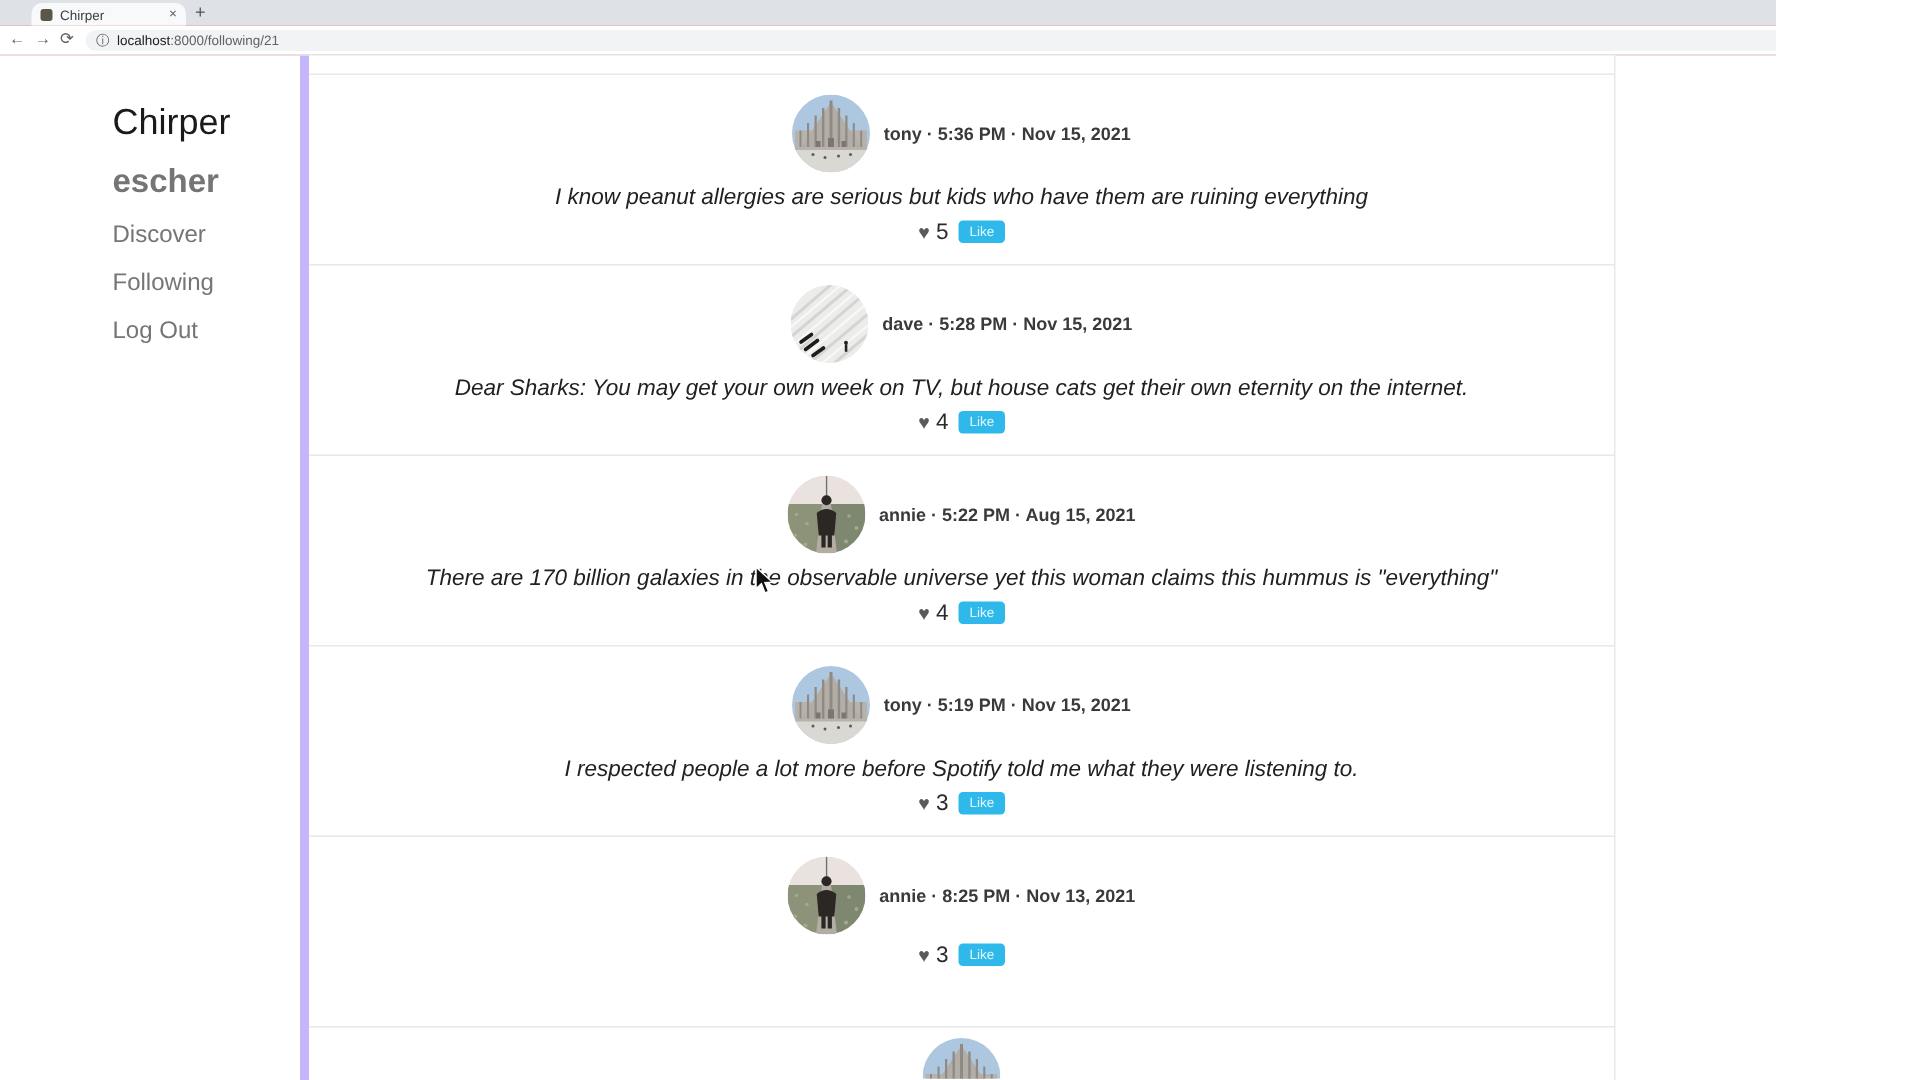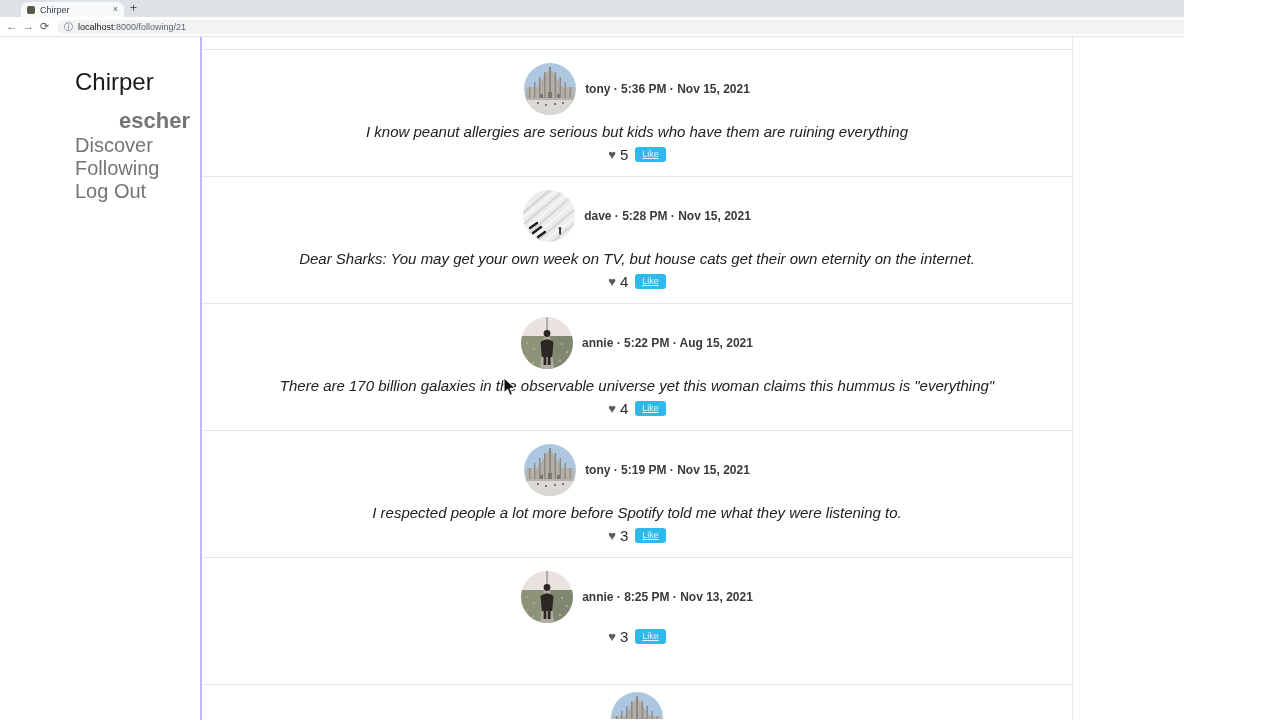--- a/index.html
+++ b/index.html
@@ -26,39 +26,39 @@
   .info-ic{font-size:9px;color:#5f6368;margin-right:5px;}
   .url-host{font-size:9px;color:#202124;}
   .url-rest{font-size:9px;color:#5f6368;}
   .right-ic{position:absolute;top:3px;font-size:10px;color:#5f6368;}
 
   
   .page{position:absolute;top:37px;left:0;width:1280px;height:683px;background:#fff;}
 
   .sidebar{position:absolute;left:75px;top:31px;}
   .brand{font-size:24px;color:#1a1a1a;}
-  .user{font-size:22px;font-weight:bold;color:#757575;margin-top:12px;margin-left:44px;}
-  .nav-item{font-size:20px;color:#757575;margin-top:0;}
+  .user{font-size:22px;font-weight:bold;color:#757575;margin-top:12px;}
+  .nav-item{font-size:16px;color:#757575;margin-top:14px;}
 
   .feed{position:absolute;left:200px;top:0;width:870px;height:683px;
-    border-left:2px solid #c4b5fd;border-right:1px solid #e8e8e8;background:#fff;}
+    border-left:6px solid #c4b5fd;border-right:1px solid #e8e8e8;background:#fff;}
   .prev-edge{height:12px;border-bottom:1px solid #e8e8e8;}
   .post{height:126px;border-bottom:1px solid #e8e8e8;text-align:center;overflow:hidden;}
   .post.partial{height:34px;border-bottom:none;}
   .post-header{display:flex;justify-content:center;align-items:center;gap:9px;padding-top:13px;height:52px;}
   .post.partial .post-header{padding-top:7px;}
   .avatar{width:52px;height:52px;border-radius:50%;overflow:hidden;flex:0 0 auto;display:block;}
   .avatar svg{display:block;}
   .post-meta{font-size:12px;font-weight:bold;color:#3a3a3a;white-space:nowrap;}
   .post-text{margin-top:8px;font-size:15px;color:#212121;line-height:18px;font-style:italic;}
   .like-row{margin-top:5px;display:flex;justify-content:center;align-items:center;height:17px;}
   .heart-icon{font-size:13px;color:#5a5a5a;margin-right:4px;}
   .like-count{font-size:15px;color:#2b2b2b;}
   .like-button{margin-left:7px;background:#2eb9ea;color:#e3f7ff;border:none;border-radius:3px;
-    font-size:9px;padding:3px 7px;font-family:inherit;line-height:1.1;cursor:pointer;text-decoration:underline;}
+    font-size:9px;padding:3px 7px;font-family:inherit;line-height:1.1;cursor:pointer;}
 
   
   .scrollbar{position:absolute;right:0;top:0;width:9px;height:683px;background:#fbfbfb;}
   .scroll-arrow{position:absolute;left:1px;font-size:5px;color:#4d4d4d;line-height:5px;}
   .scroll-thumb{position:absolute;left:1px;top:96px;width:6px;height:304px;background:#c3c3c3;border-radius:3px;}
 
   
   .cursor{position:absolute;left:503px;top:377px;width:13px;height:20px;pointer-events:none;z-index:50;}
 </style>
 </head>

